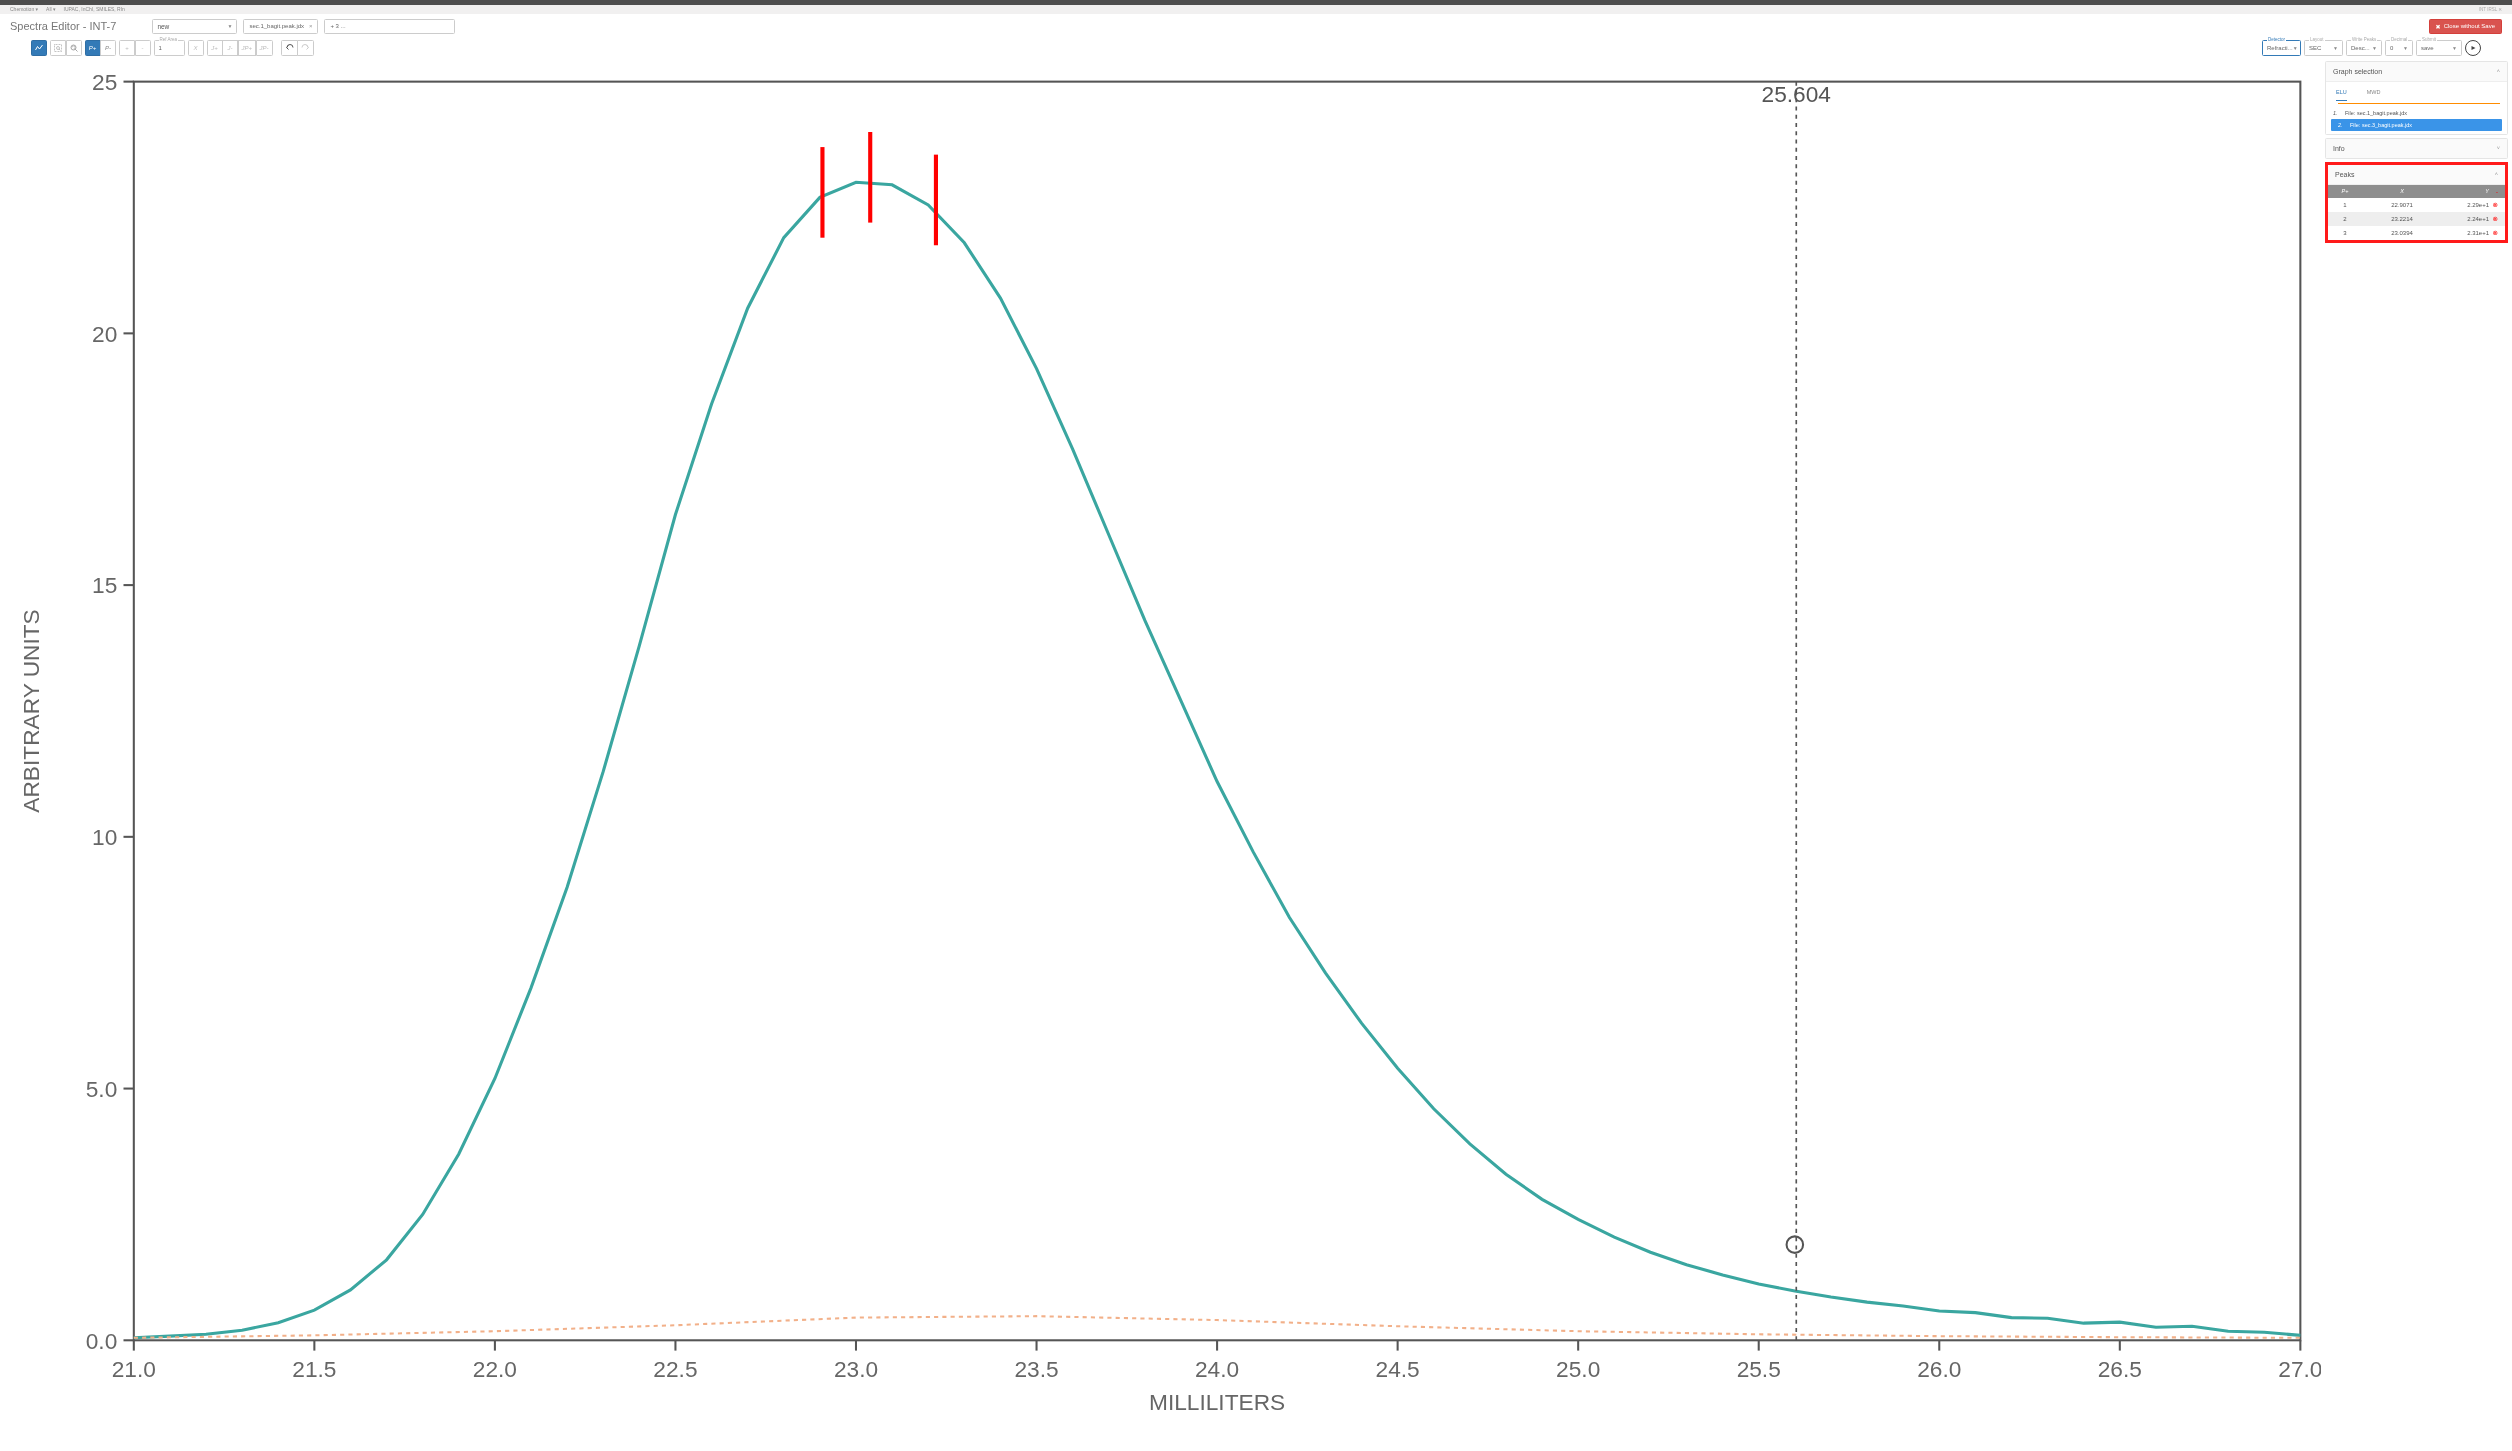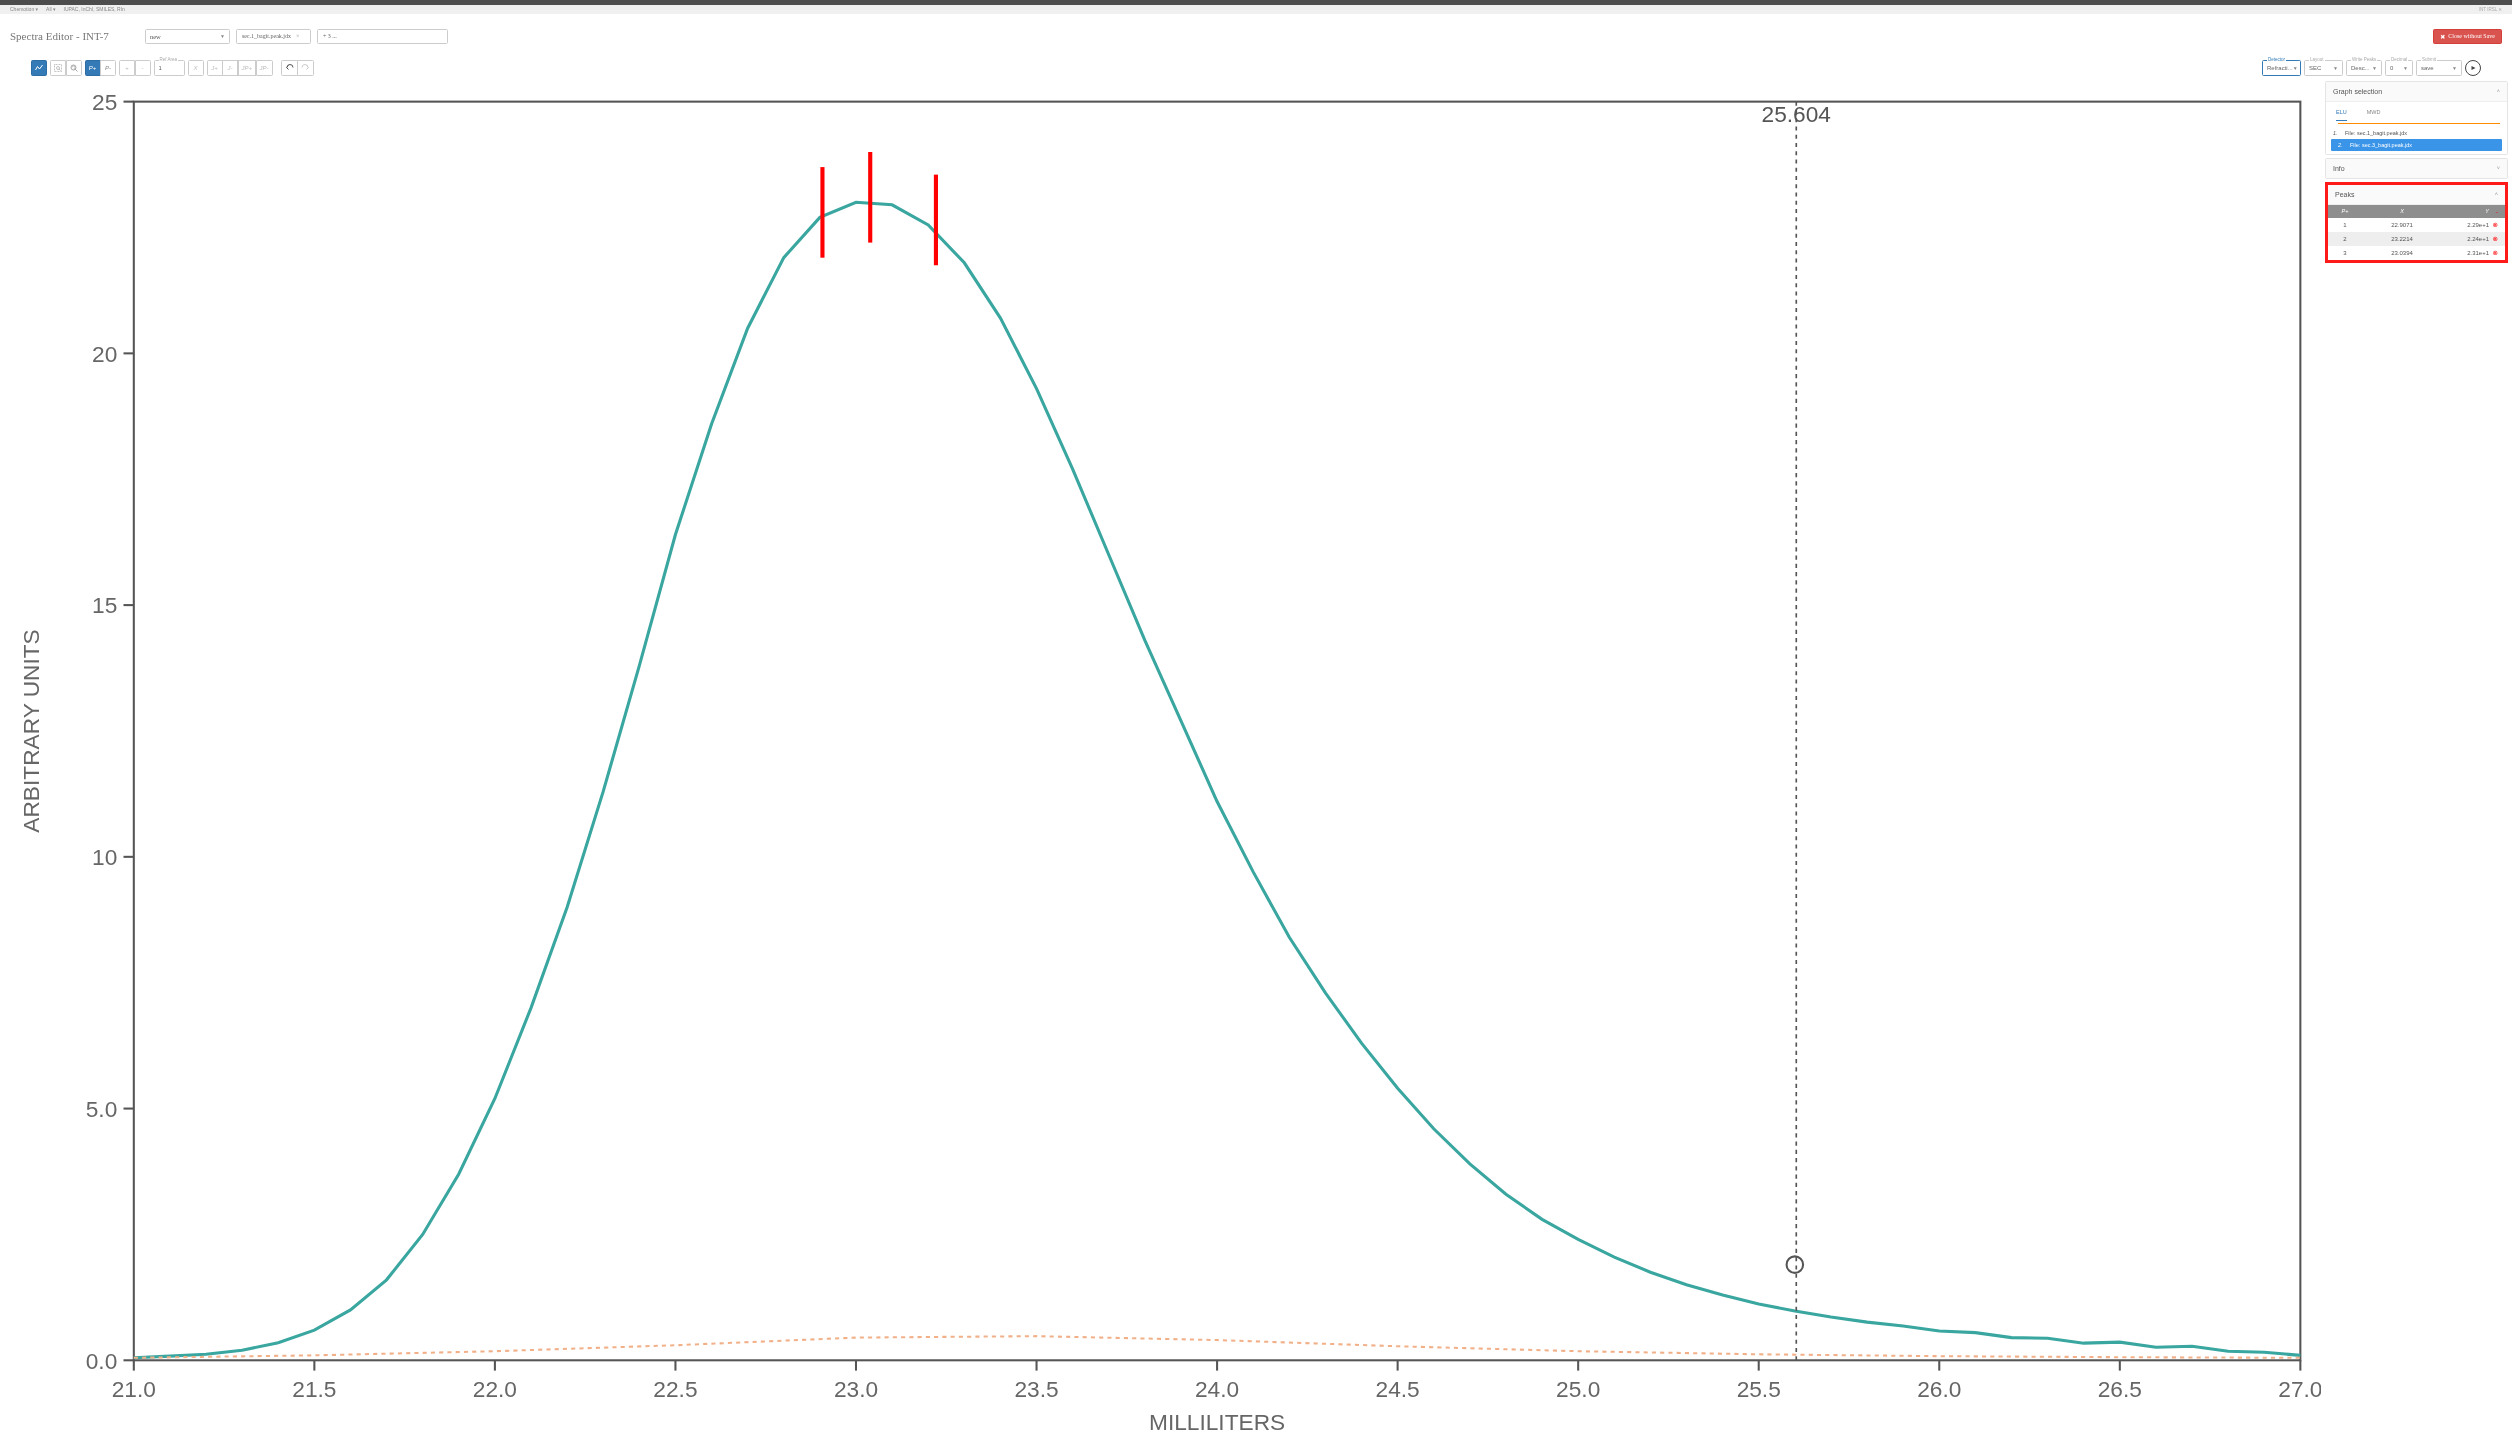--- a/index.html
+++ b/index.html
@@ -20,23 +20,22 @@
     display: flex;
     align-items: center;
     padding: 0 10px;
     font-size: 5px;
     color: #888;
     gap: 8px;
   }
   .header-row {
     display: flex;
     align-items: center;
-    padding: 15px 10px;
+    padding: 5px 10px;
     gap: 6px;
-    font-family: Liberation Serif, serif;
   }
   .title {
     font-size: 11px;
     color: #777;
     font-weight: 400;
     margin-right: 30px;
     white-space: nowrap;
   }
   .select-like {
     border: 0.5px solid #ccc;

